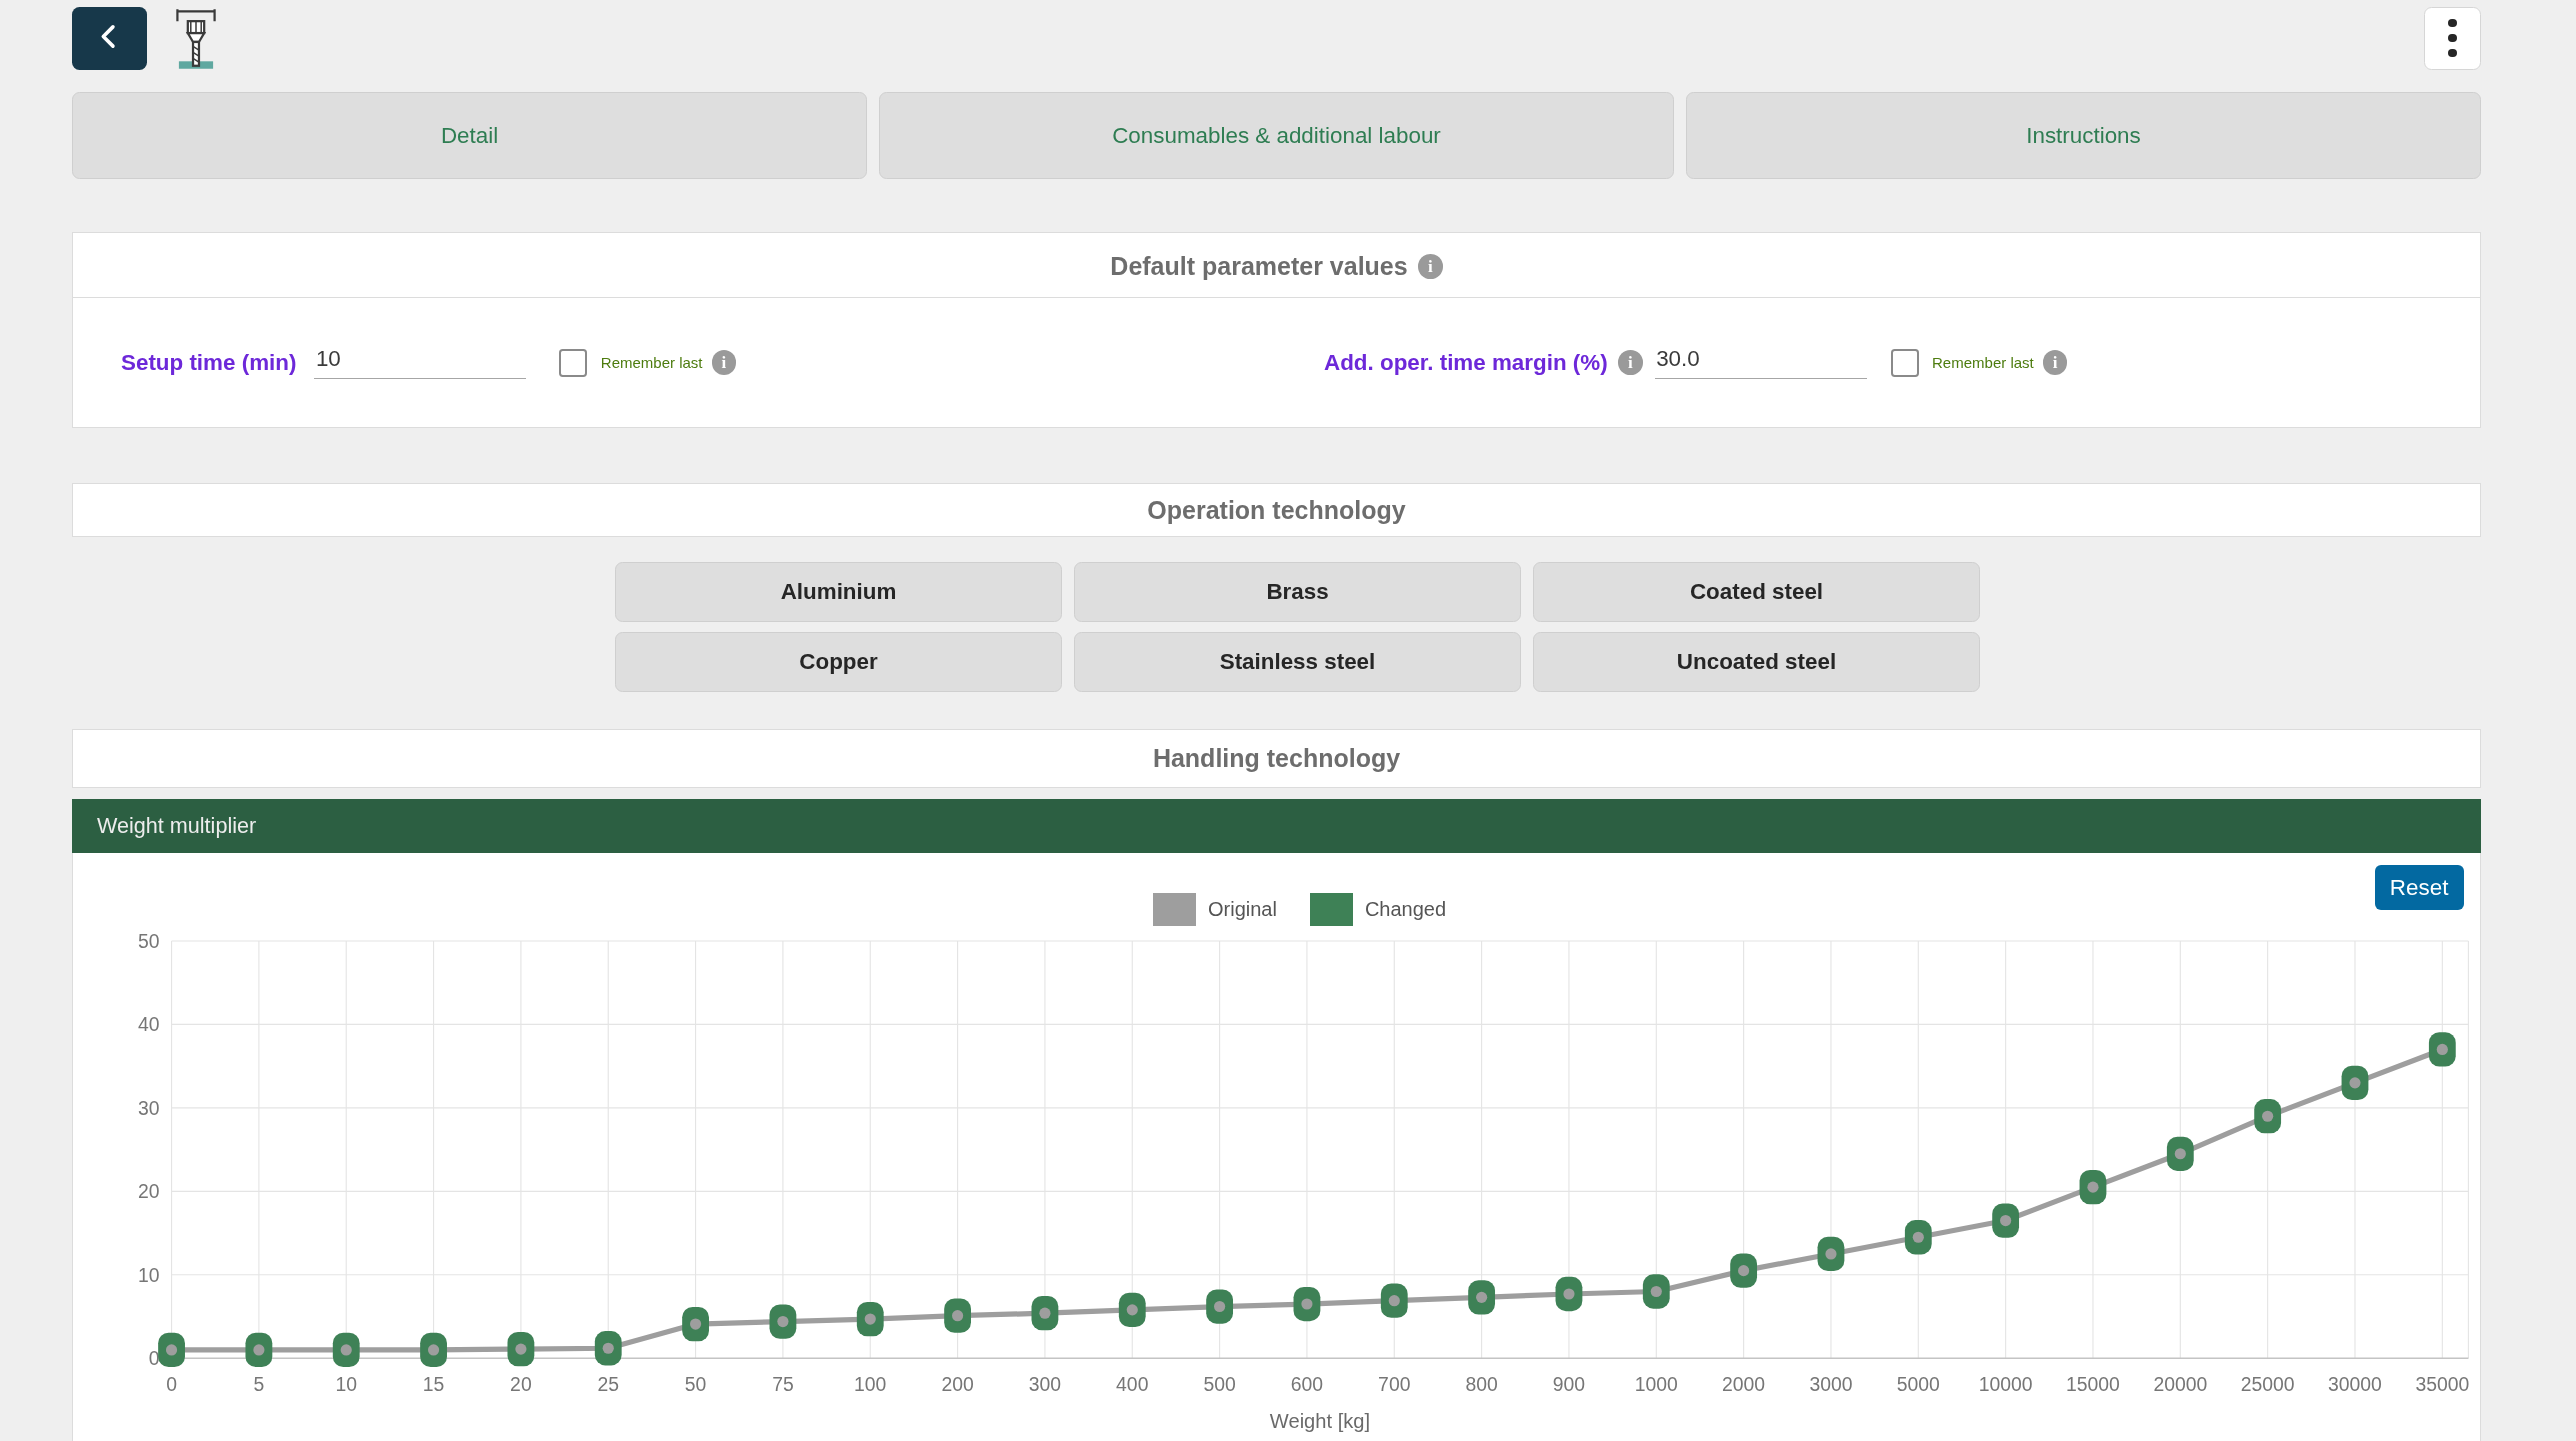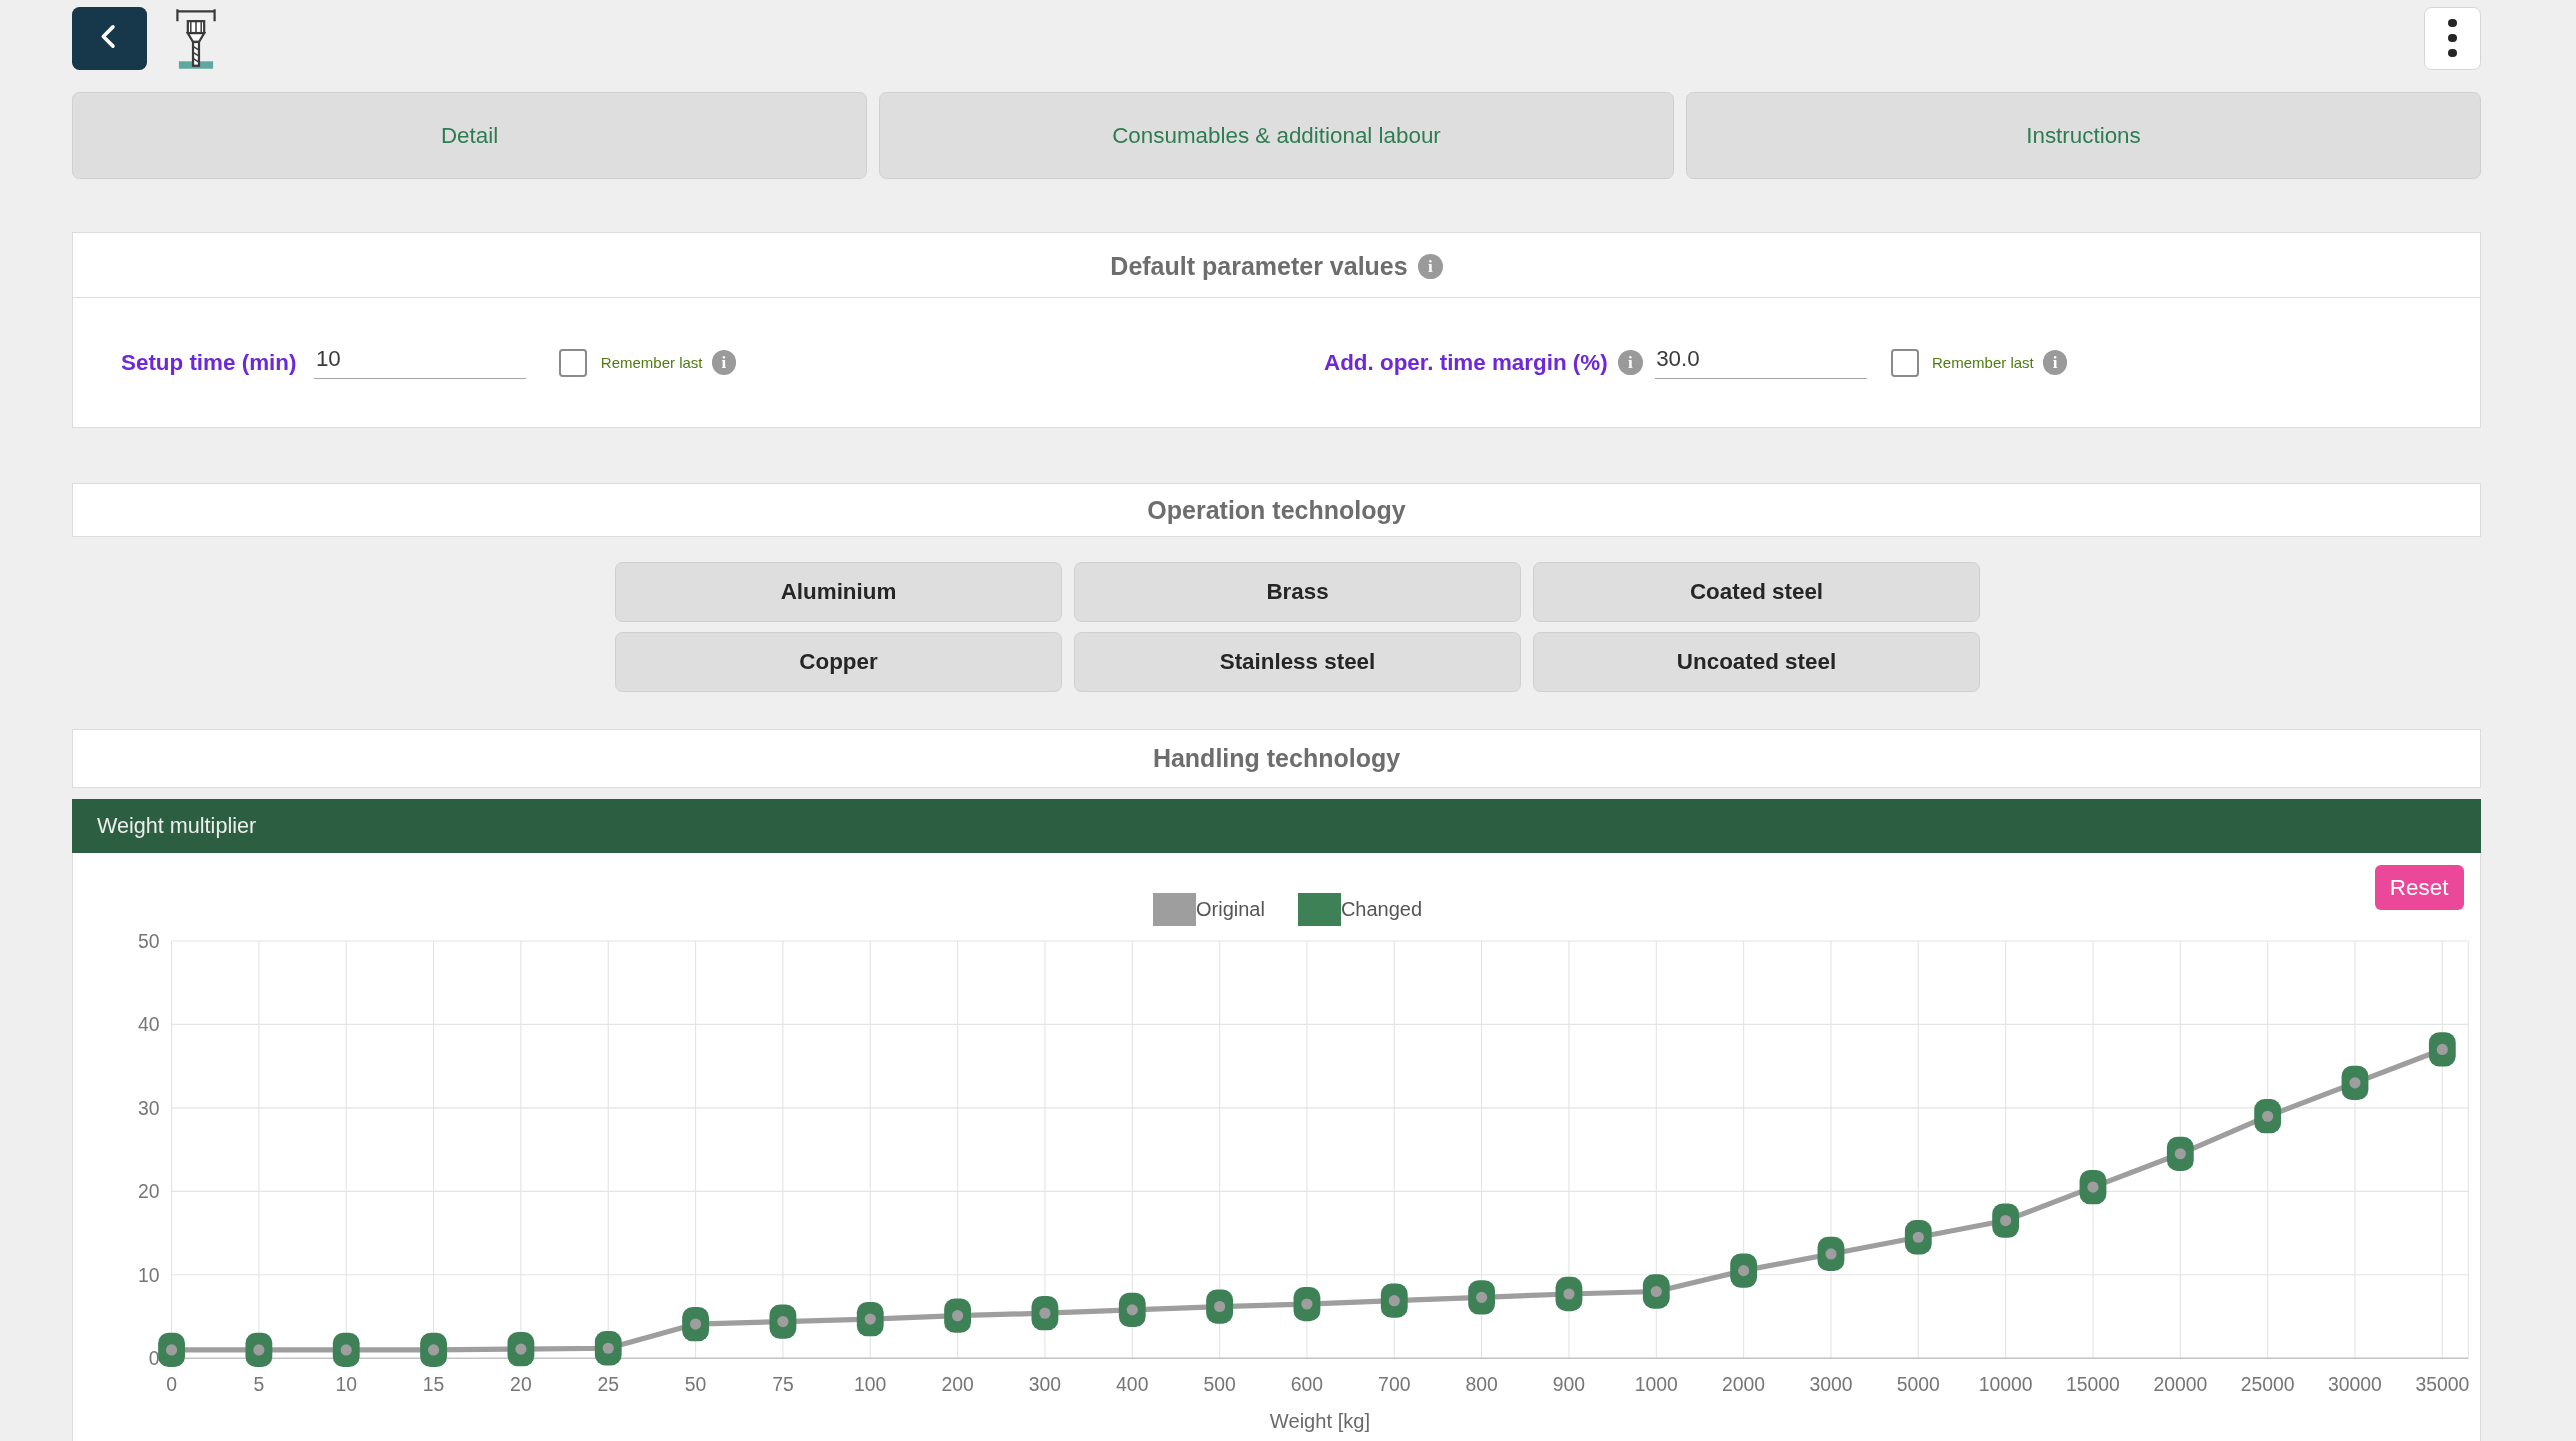--- a/index.html
+++ b/index.html
@@ -53,25 +53,25 @@
     gap: 10.4px 12px; }
   .material-btn { width: 447px; height: 60px; background: #dedede; border: 1.5px solid #cfcfcf; border-radius: 7.5px;
     display: flex; align-items: center; justify-content: center; font-size: 22.4px; font-weight: bold; color: #262626;
     cursor: pointer; }
 
   
   .panel-header { position: absolute; left: 72px; top: 799px; width: 2409px; height: 54px; background: #2c5f42;
     color: #ededed; font-size: 21.6px; display: flex; align-items: center; padding-left: 25px; }
   .chart-card { position: absolute; left: 72px; top: 853px; width: 2409px; height: 588px; background: #ffffff;
     border-left: 1.5px solid #dcdcdc; border-right: 1.5px solid #dcdcdc; }
-  .reset-btn { position: absolute; right: 16.4px; top: 12px; width: 89px; height: 45px; background: #ec4899;
+  .reset-btn { position: absolute; right: 16.4px; top: 12px; width: 89px; height: 45px; background: #0369a1;
     border: none; border-radius: 6px; color: #ffffff; font-size: 22.4px; cursor: pointer;
     font-family: "Liberation Sans", sans-serif; }
   .legend { position: absolute; left: 1080px; top: 39px; height: 34px; display: flex; align-items: center; gap: 12px; }
-  .legend-item { display: flex; align-items: center; margin-right: 21px; }
+  .legend-item { display: flex; align-items: center; gap: 12px; margin-right: 21px; }
   .legend-swatch { width: 43px; height: 33px; }
   .legend-label { font-size: 20px; color: #555555; }
   #chart-svg { position: absolute; left: 0; top: 0; }
 </style>
 </head>
 <body>
 
 <div class="screen">
 
   <div class="back-btn">

